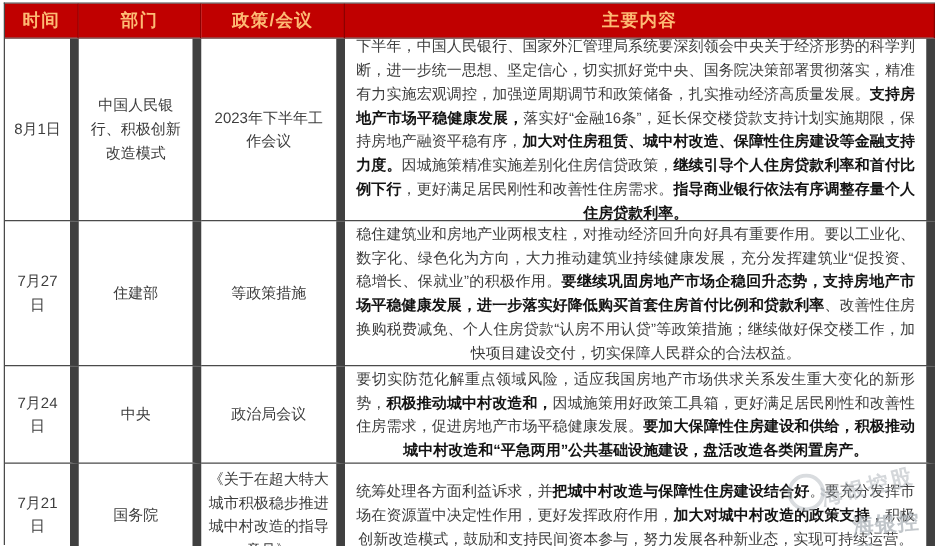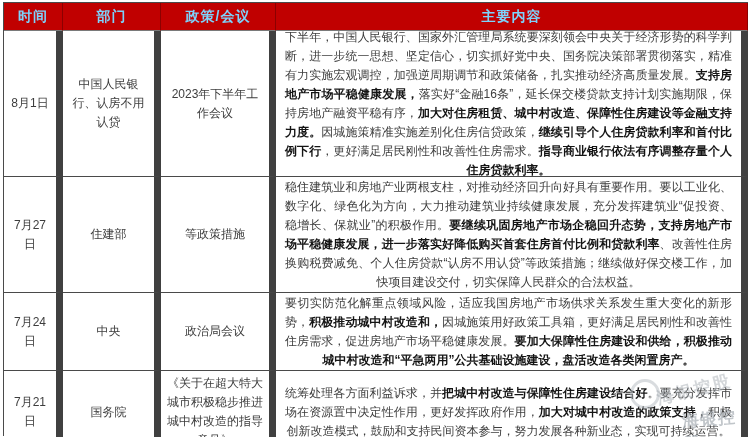--- a/index.html
+++ b/index.html
@@ -24,21 +24,21 @@
     display:flex;align-items:center;justify-content:center;
     box-sizing:border-box;
     color:#3d3d3d;font-size:12px;line-height:19px;
     padding:3px 5px;
     text-align:center;
   }
   .th{
     background:#c00000;
     border-right:1px solid #8c0000;
     border-bottom:1px solid #7a7a7a;
-    color:#7dd3fc;font-weight:bold;font-size:14px;
+    color:#fdba74;font-weight:bold;font-size:14px;
     letter-spacing:1px;
   }
   .content-cell{padding:5px 9px;}
   .para{
     width:100%;
     text-align:justify;
     text-align-last:center;
     text-justify:inter-ideograph;
   }
   .para .b{font-weight:bold;color:#141414;}
@@ -66,21 +66,21 @@
 
   <div class="tr">
     <div class="cell th">时间</div>
     <div class="cell th">部门</div>
     <div class="cell th">政策/会议</div>
     <div class="cell th">主要内容</div>
   </div>
 
   <div class="tr">
     <div class="cell">8月1日</div>
-    <div class="cell">中国人民银行、认房不用认贷</div>
+    <div class="cell">中国人民银行、积极创新改造模式</div>
     <div class="cell">2023年下半年工作会议</div>
     <div class="cell content-cell">
       <div class="para"><span>下半年，中国人民银行、国家外汇管理局系统要深刻领会中央关于经济形势的科学判断，进一步统一思想、坚定信心，切实抓好党中央、国务院决策部署贯彻落实，精准有力实施宏观调控，加强逆周期调节和政策储备，扎实推动经济高质量发展。</span><span class="b">支持房地产市场平稳健康发展，</span><span>落实好“金融16条”，延长保交楼贷款支持计划实施期限，保持房地产融资平稳有序，</span><span class="b">加大对住房租赁、城中村改造、保障性住房建设等金融支持力度。</span><span>因城施策精准实施差别化住房信贷政策，</span><span class="b">继续引导个人住房贷款利率和首付比例下行</span><span>，更好满足居民刚性和改善性住房需求。</span><span class="b">指导商业银行依法有序调整存量个人住房贷款利率。</span></div>
     </div>
   </div>
 
   <div class="tr">
     <div class="cell">7月27日</div>
     <div class="cell">住建部</div>
     <div class="cell">等政策措施</div>

